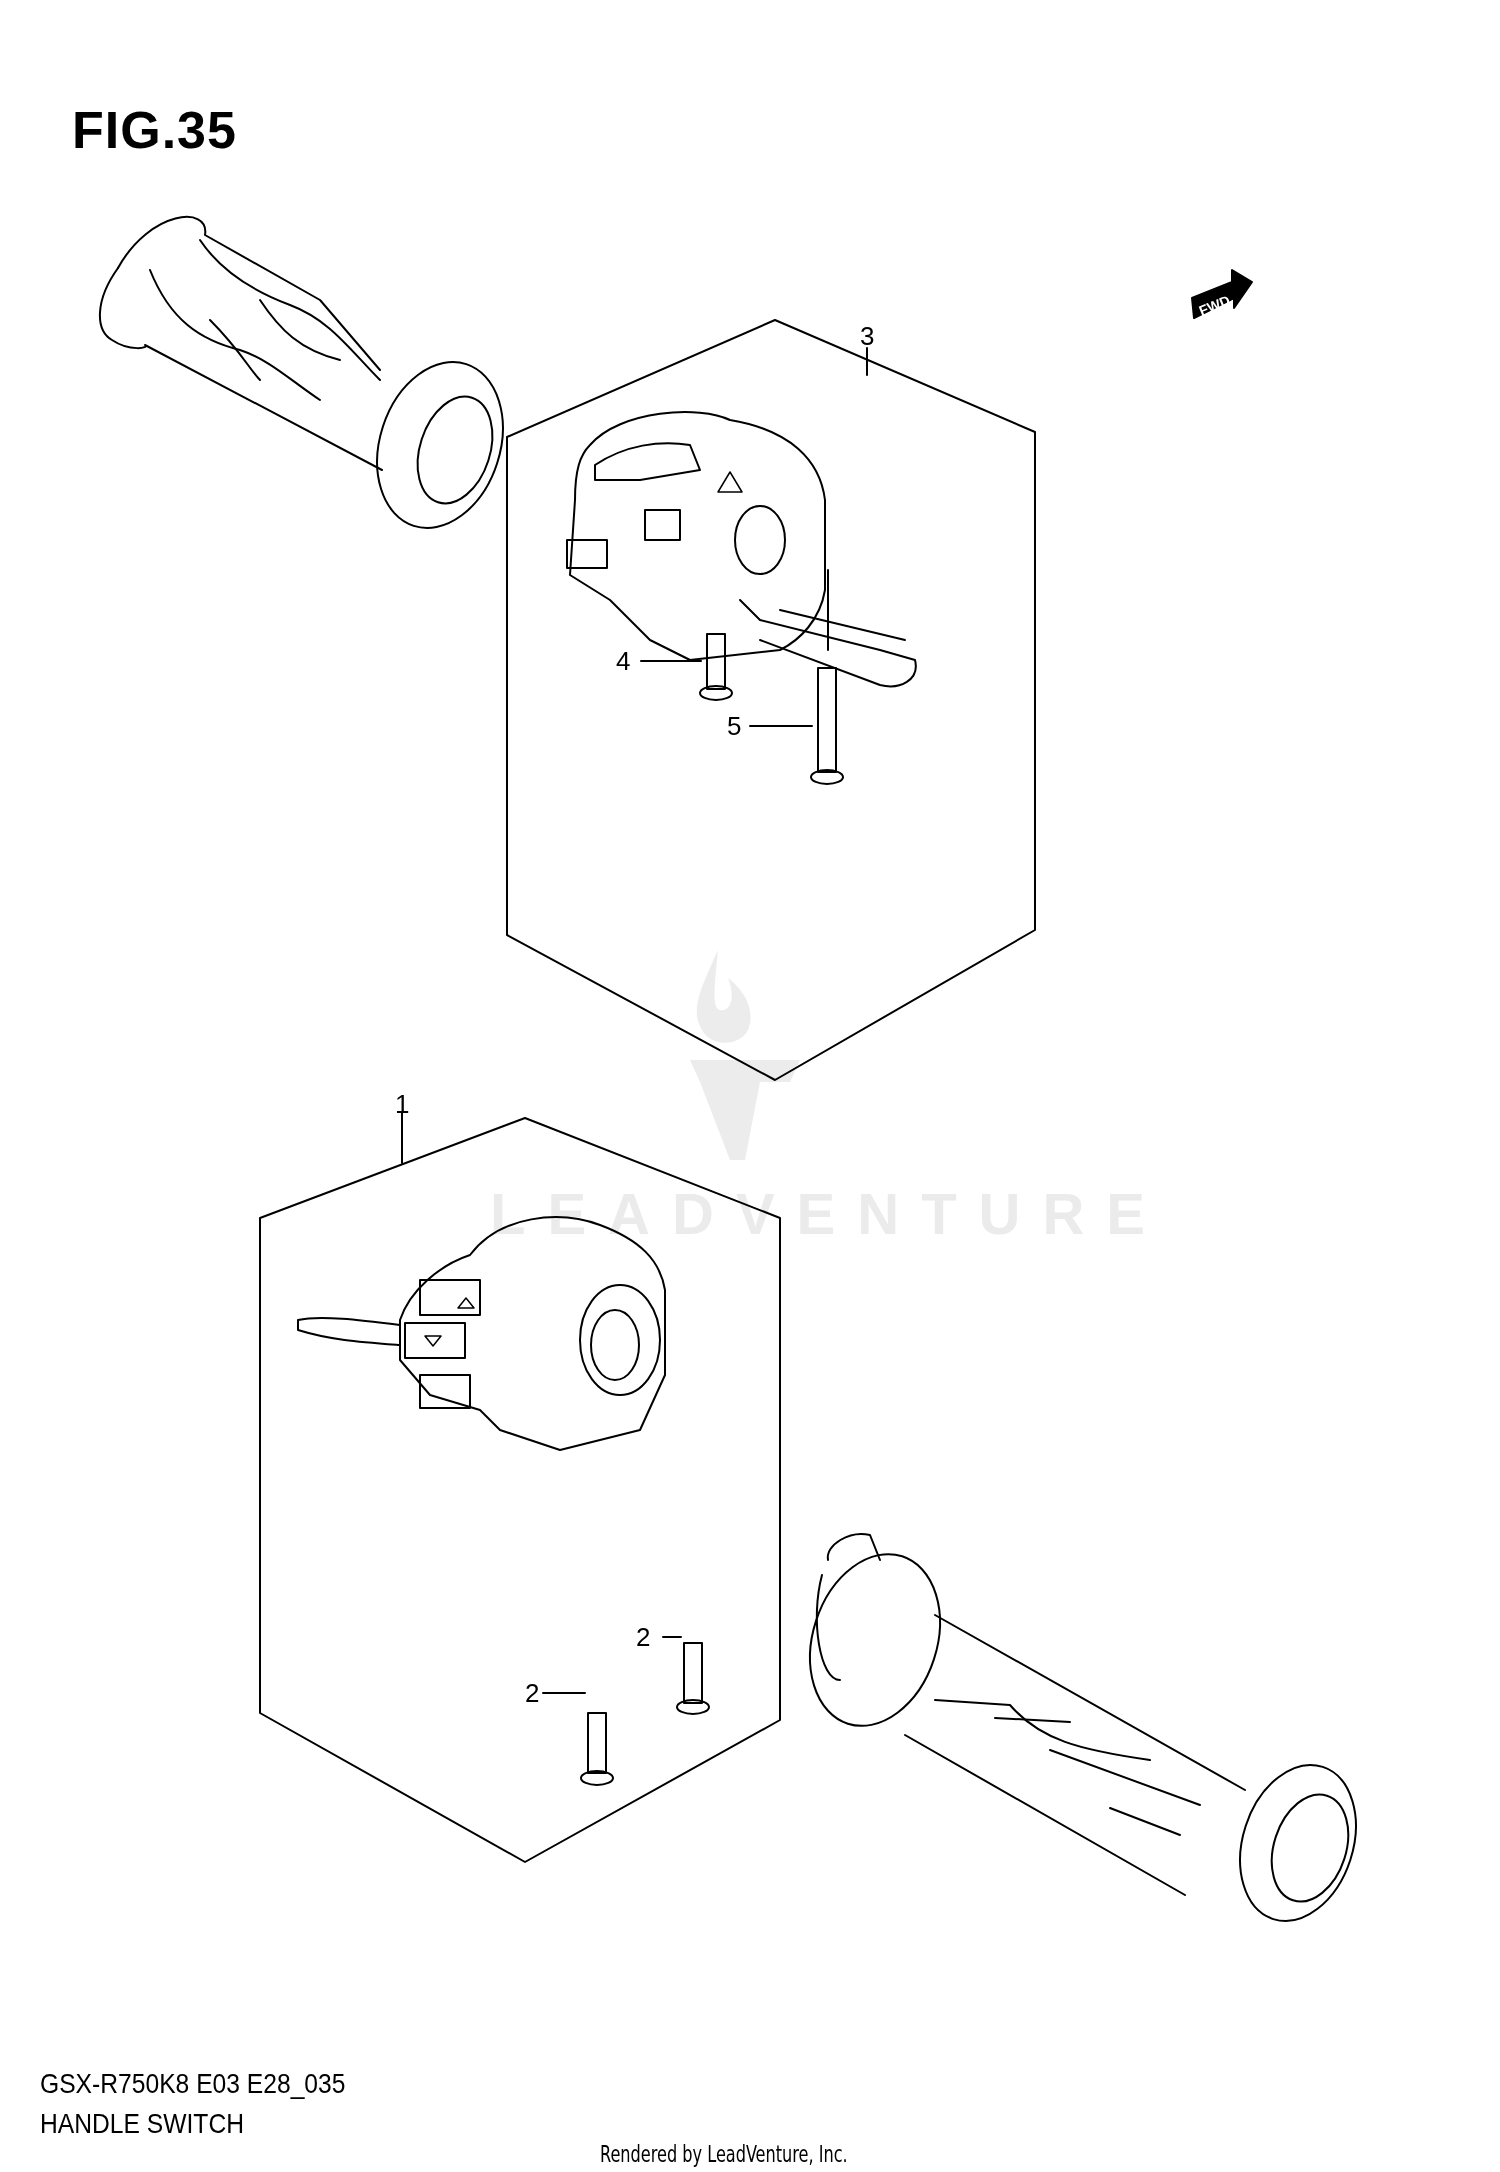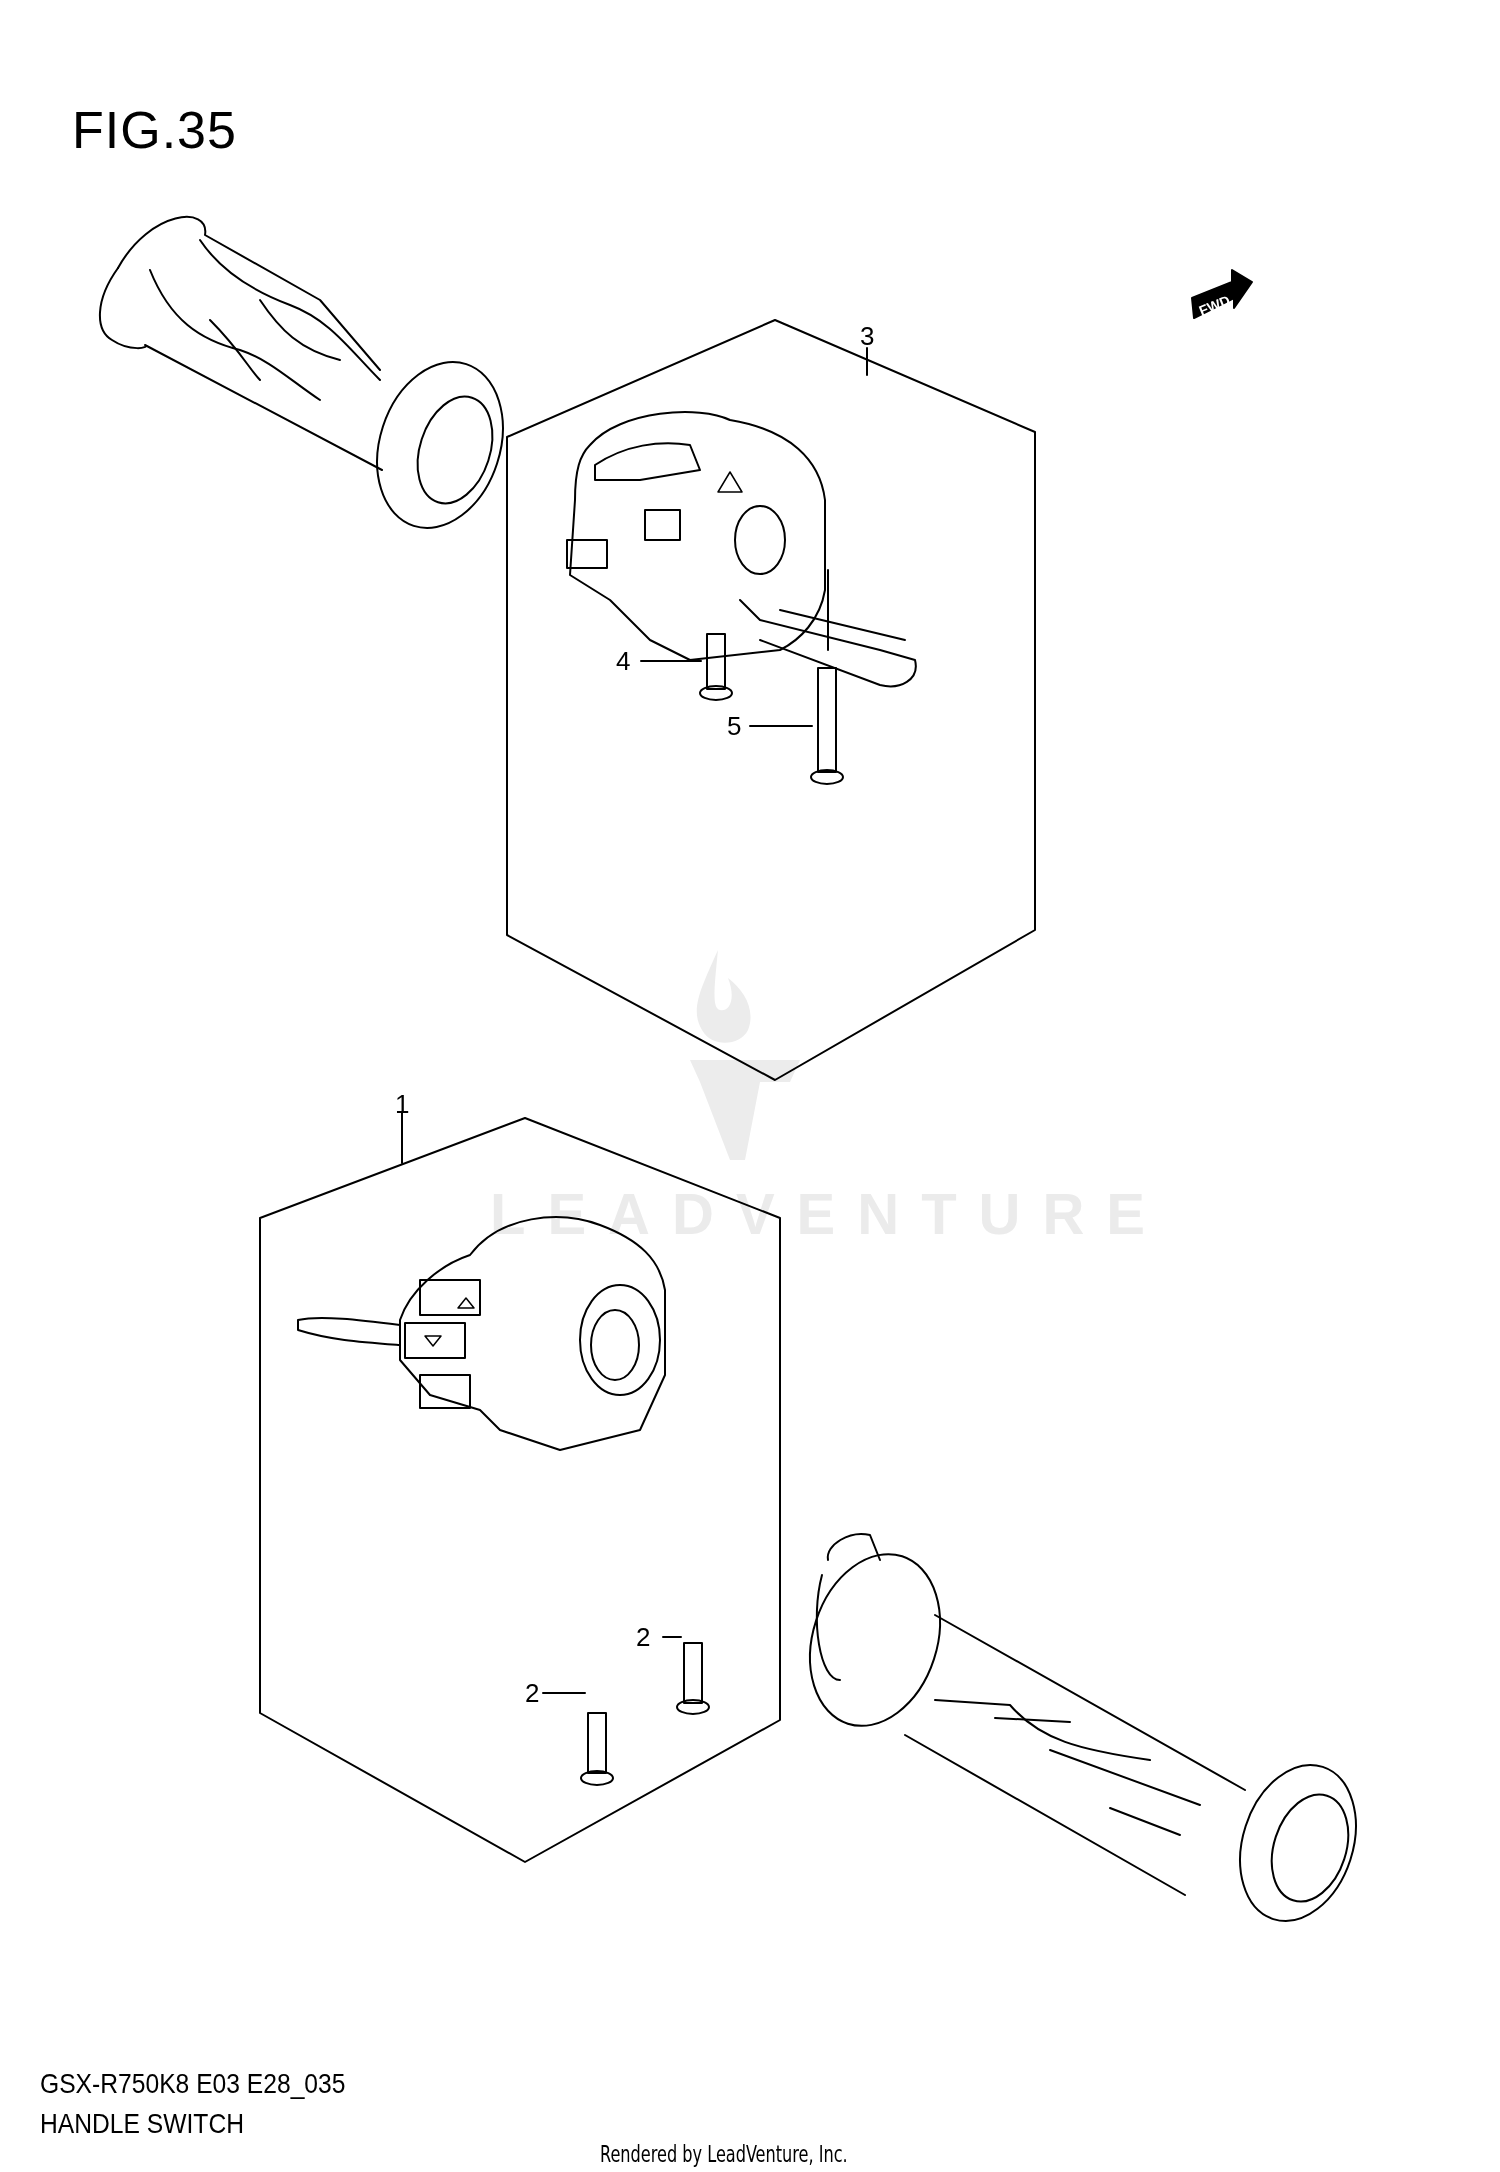--- a/index.html
+++ b/index.html
@@ -1,18 +1,18 @@
 <!DOCTYPE html>
 <html><head>
 <meta charset="utf-8">
 <style>
   html, body { margin: 0; padding: 0; background: #ffffff; }
   body { width: 1500px; height: 2172px; position: relative; overflow: hidden; font-family: "Liberation Sans", sans-serif; color: #000; }
   .abs { position: absolute; }
-  #fig-title { left: 72px; top: 100px; font-size: 52px; font-weight: normal; letter-spacing: 1px; }
+  #fig-title { left: 72px; top: 100px; font-size: 52px; font-weight: bold; letter-spacing: 1px; }
   #diagram { left: 0; top: 0; }
   #model-code { left: 40px; top: 2068px; font-size: 28px; transform: scaleX(0.88); transform-origin: left; }
   #subtitle { left: 40px; top: 2108px; font-size: 28px; transform: scaleX(0.88); transform-origin: left; }
   #render-credit { left: 600px; top: 2141px; font-family: "DejaVu Sans Condensed", "DejaVu Sans", sans-serif; font-size: 23px; transform: scaleX(0.78); transform-origin: left; }
   #watermark-text { left: 490px; top: 1180px; font-size: 58px; font-weight: bold; color: #ebebeb; letter-spacing: 22px; }
 </style>
 </head>
 <body>
 
 <div id="fig-title" class="abs">FIG.35</div>

